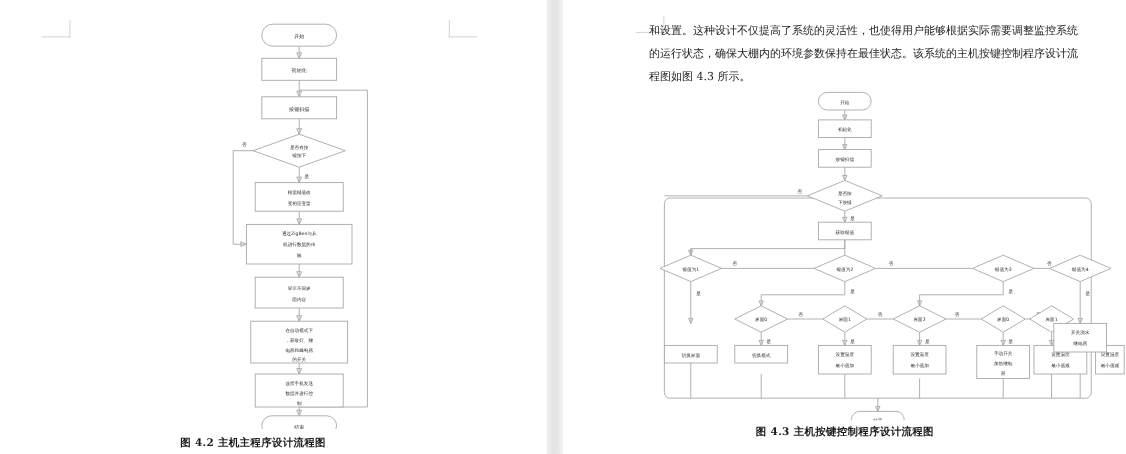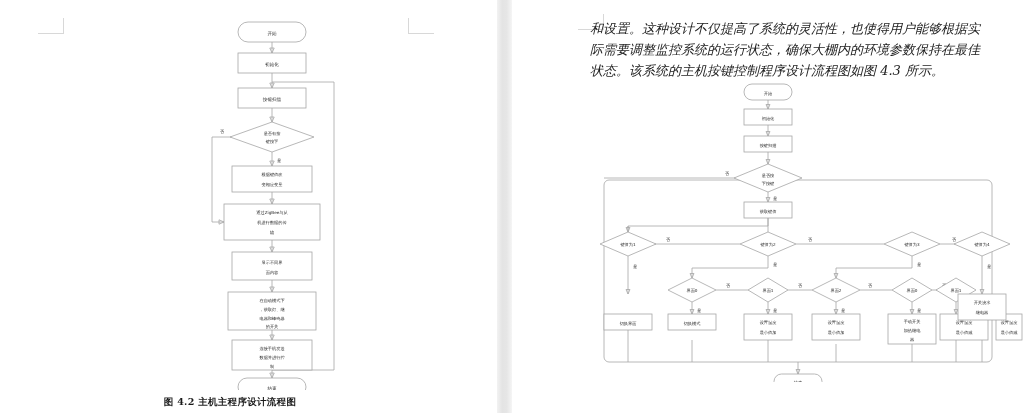--- a/index.html
+++ b/index.html
@@ -34,21 +34,21 @@
     position:absolute;text-align:center;
     font-family:"DejaVu Serif","Liberation Serif",serif;
     font-weight:bold;font-size:9.5px;color:#1a1a1a;letter-spacing:.3px;
   }
   #caption-left{left:0;width:460px;top:396px;}
   #caption-right{left:0;width:512px;top:386px;}
 
   #body-text{
     position:absolute;left:78px;top:18px;width:390px;
     font-family:"DejaVu Serif","Liberation Serif",serif;
-    font-size:13px;line-height:21px;color:#1d1d1d;text-align:justify;font-style:italic;
+    font-size:10px;line-height:21px;color:#1d1d1d;text-align:justify;
   }
   #body-text p{margin:0;}
 </style>
 </head>
 <body>
 
 <div class="page" id="page-left">
 
   <div class="cropmark cm-tl" style="left:38px;top:18px;">
     <i class="v"></i>
@@ -350,13 +350,14 @@
       <text class="t3" x="470" y="222">开关浇水</text>
       <text class="t3" x="470" y="232">继电器</text>
     </g>
 
     <g>
       <rect class="nd" x="262" y="292" width="48" height="15" rx="7.5" ry="7.5"></rect>
       <text class="t3" x="286" y="302">结束</text>
     </g>
   </svg>
 
+  <div class="caption" id="caption-right">图 4.3  主机按键控制程序设计流程图</div>
 </div>
 
 </body></html>

